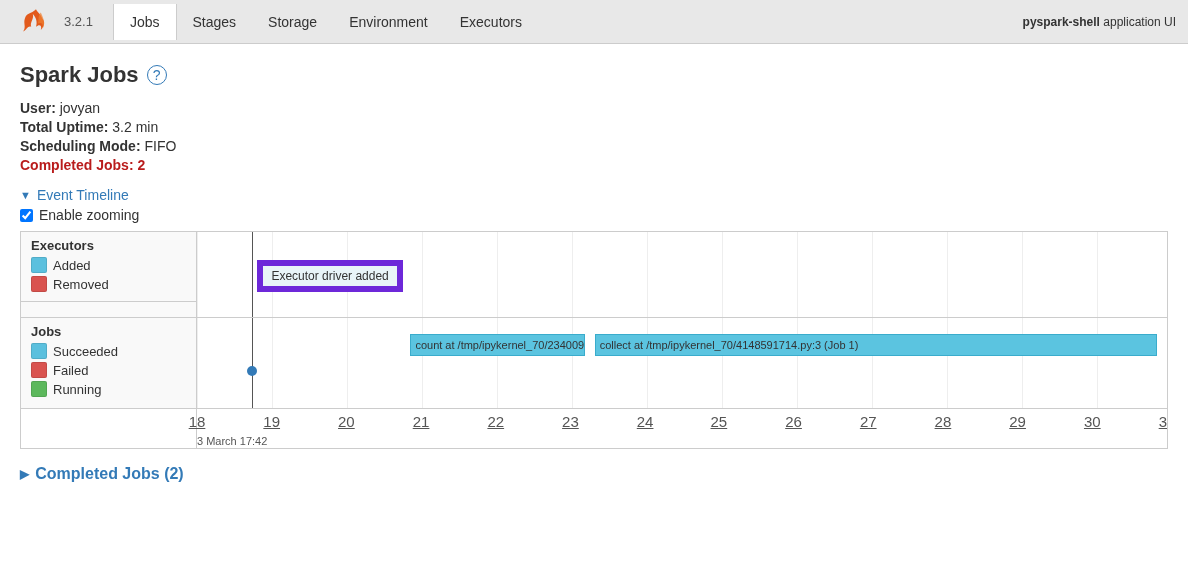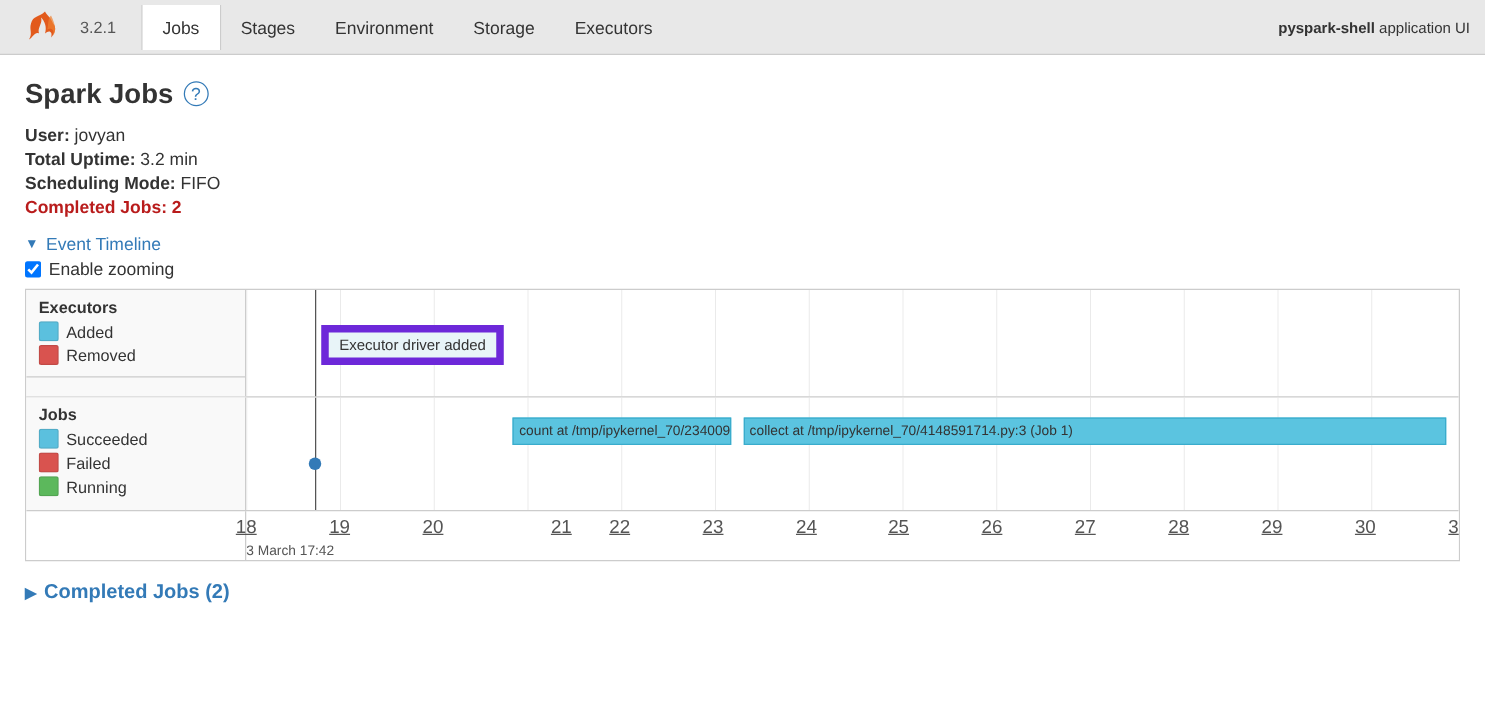--- a/index.html
+++ b/index.html
@@ -243,22 +243,22 @@
     <svg class="spark-logo" viewBox="0 0 60 36" xmlns="http://www.w3.org/2000/svg">
 
       <path d="M30,2 C24,8 18,6 16,14 C14,20 18,24 14,30 C18,28 20,22 24,24 C22,18 28,14 26,8 C30,12 32,18 30,24 C34,20 38,22 36,28 C40,24 42,18 38,14 C36,8 32,6 30,2Z" fill="#E25A1C"></path>
       <path d="M36,6 C32,10 34,16 32,20 C36,18 40,20 38,26 C42,22 40,14 36,6Z" fill="#F08030" opacity="0.7"></path>
     </svg>
     <span class="spark-version">3.2.1</span>
   </div>
   <div class="nav-tabs">
     <a class="nav-tab active">Jobs</a>
     <a class="nav-tab">Stages</a>
+    <a class="nav-tab">Storage</a>
     <a class="nav-tab">Environment</a>
-    <a class="nav-tab">Storage</a>
     <a class="nav-tab">Executors</a>
   </div>
   <div class="navbar-right">
     <strong>pyspark-shell</strong><span> application UI</span>
   </div>
 </div>
 
 <div class="main">
 
   <div class="page-title">
@@ -366,21 +366,21 @@
         </div>
       </div>
     </div>
 
     <div class="axis-row">
       <div class="axis-legend-spacer"></div>
       <div class="axis-ticks">
         <span class="axis-tick" style="left:0%;">18</span>
         <span class="axis-tick" style="left:7.7%;">19</span>
         <span class="axis-tick" style="left:15.4%;">20</span>
-        <span class="axis-tick" style="left:23.1%;margin-left:28px;">21</span>
+        <span class="axis-tick" style="left:23.1%;">21</span>
         <span class="axis-tick" style="left:30.8%;">22</span>
         <span class="axis-tick" style="left:38.5%;">23</span>
         <span class="axis-tick" style="left:46.2%;">24</span>
         <span class="axis-tick" style="left:53.8%;">25</span>
         <span class="axis-tick" style="left:61.5%;">26</span>
         <span class="axis-tick" style="left:69.2%;">27</span>
         <span class="axis-tick" style="left:76.9%;">28</span>
         <span class="axis-tick" style="left:84.6%;">29</span>
         <span class="axis-tick" style="left:92.3%;">30</span>
         <span class="axis-tick" style="left:100%;">31</span>

